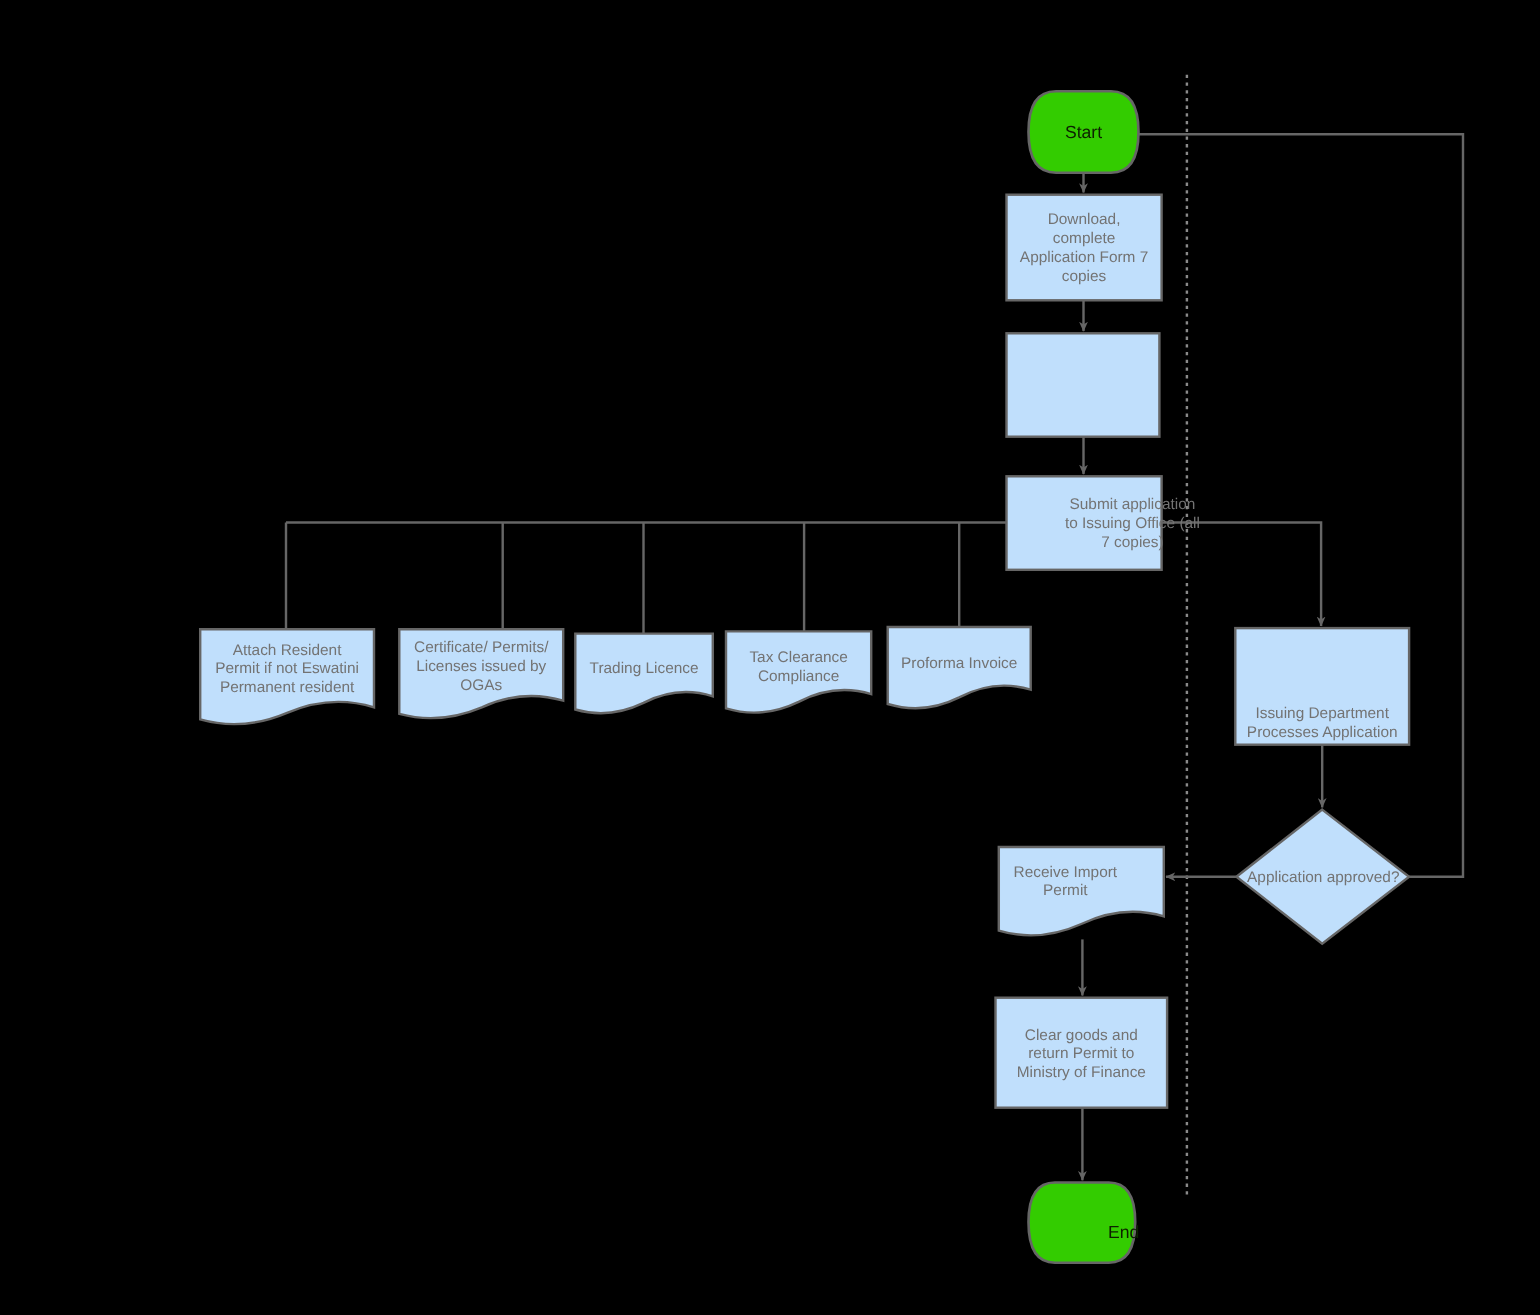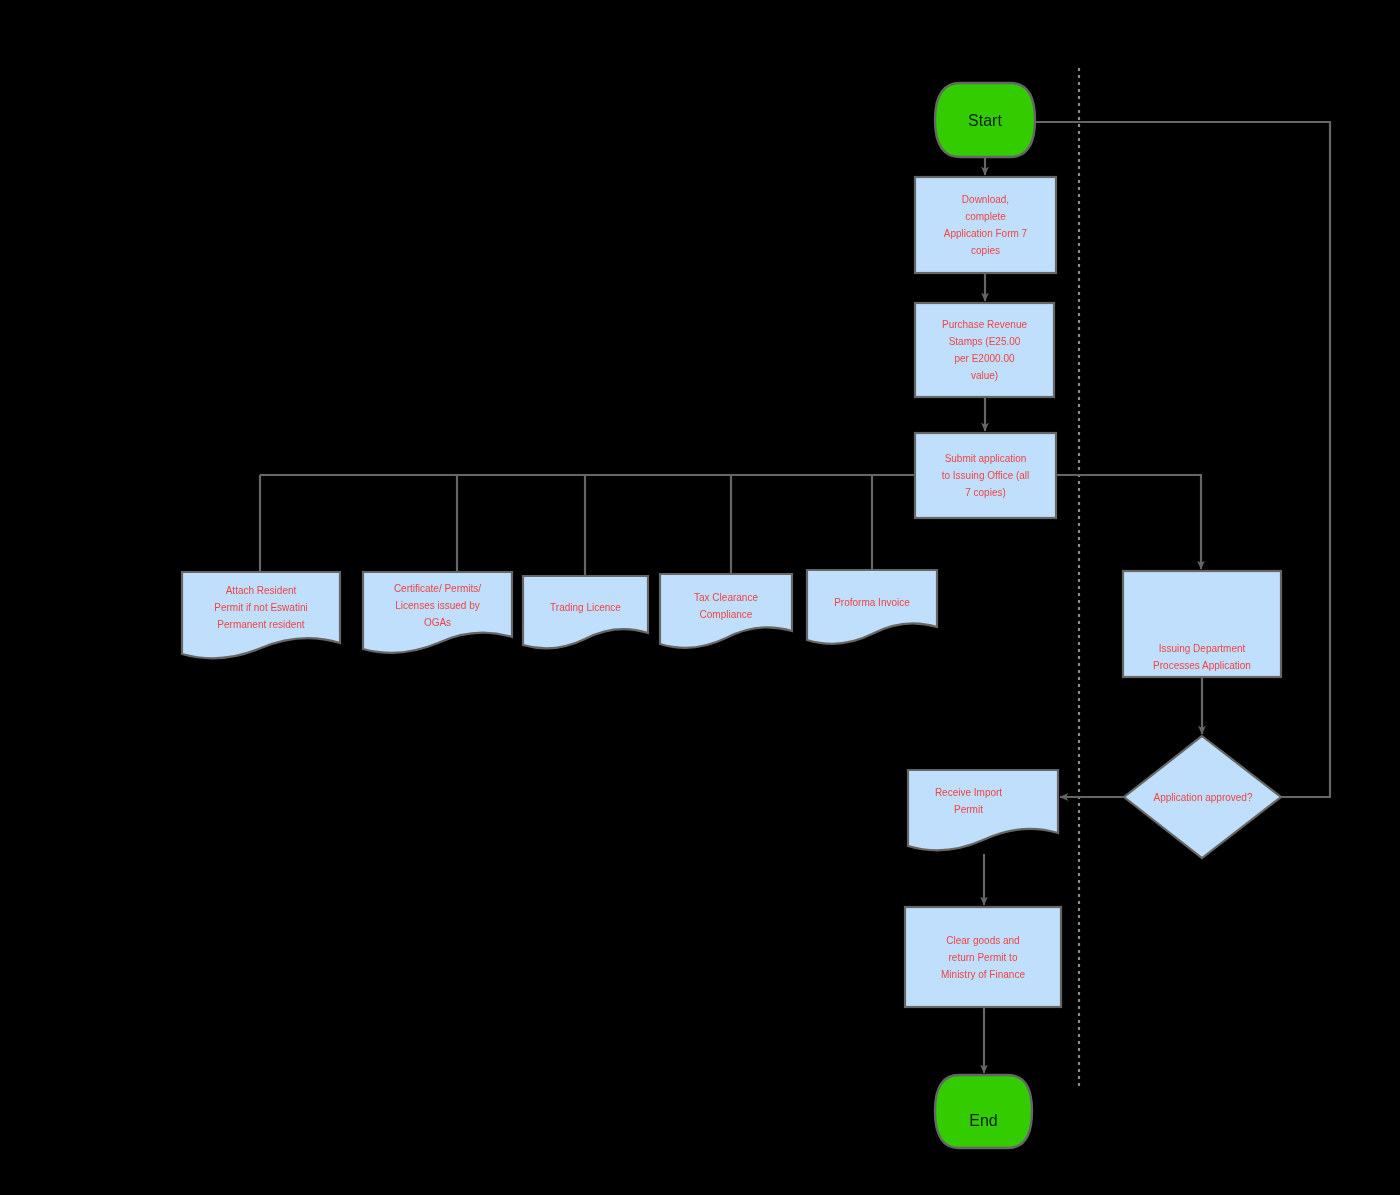--- a/index.html
+++ b/index.html
@@ -21,22 +21,22 @@
     top: 0;
     width: 1400px;
     height: 1195px;
   }
   .node-label {
     position: absolute;
     display: flex;
     align-items: center;
     justify-content: center;
     text-align: center;
-    color: #ef4444;
-    font-size: 10px;
+    color: #737373;
+    font-size: 14px;
     line-height: 17px;
     pointer-events: none;
     white-space: pre-line;
   }
   .label-start, .label-end {
     color: #0d2100;
     font-size: 16px;
   }
 </style>
 </head>
@@ -111,26 +111,22 @@
     <path d="M959,1075 L1008,1075 Q1032,1075 1032,1111 Q1032,1148 1008,1148 L959,1148 Q935,1148 935,1111 Q935,1075 959,1075 Z" fill="#33cc00" stroke="#666666" stroke-width="2.4"></path>
   </svg>
 
   <div class="node-label label-start" style="left:935px; top:83px; width:100px; height:74px;">Start</div>
 
   <div class="node-label" style="left:915px; top:177px; width:141px; height:96px;">Download,
 complete
 Application Form 7
 copies</div>
 
-  <div class="node-label" style="left:915px; top:303px; width:139px; height:94px;">Purchase Revenue
-Stamps (E25.00
-per E2000.00
-value)</div>
 
-  <div class="node-label" style="left:913px; top:433px; width:145px; height:85px;">Submit application
+  <div class="node-label" style="left:957px; top:433px; width:145px; height:85px;">Submit application
 to Issuing Office (all
 7 copies)</div>
 
   <div class="node-label" style="left:180px; top:568px; width:162px; height:78px;">Attach Resident
 Permit if not Eswatini
 Permanent resident</div>
 
   <div class="node-label" style="left:521px; top:576px; width:129px; height:62px;">Trading Licence</div>
 
   <div class="node-label" style="left:361px; top:568px; width:153px; height:75px;">Certificate/ Permits/
@@ -147,15 +143,15 @@
 
   <div class="node-label" style="left:1118px; top:780px; width:170px; height:34px;">Application approved?</div>
 
   <div class="node-label" style="left:908px; top:770px; width:121px; height:62px;">Receive Import
 Permit</div>
 
   <div class="node-label" style="left:903px; top:907px; width:160px; height:100px;">Clear goods and
 return Permit to
 Ministry of Finance</div>
 
-  <div class="node-label label-end" style="left:935px; top:1075px; width:97px; height:91px;">End</div>
+  <div class="node-label label-end" style="left:973px; top:1075px; width:97px; height:91px;">End</div>
 
 </div>
 
 </body></html>

